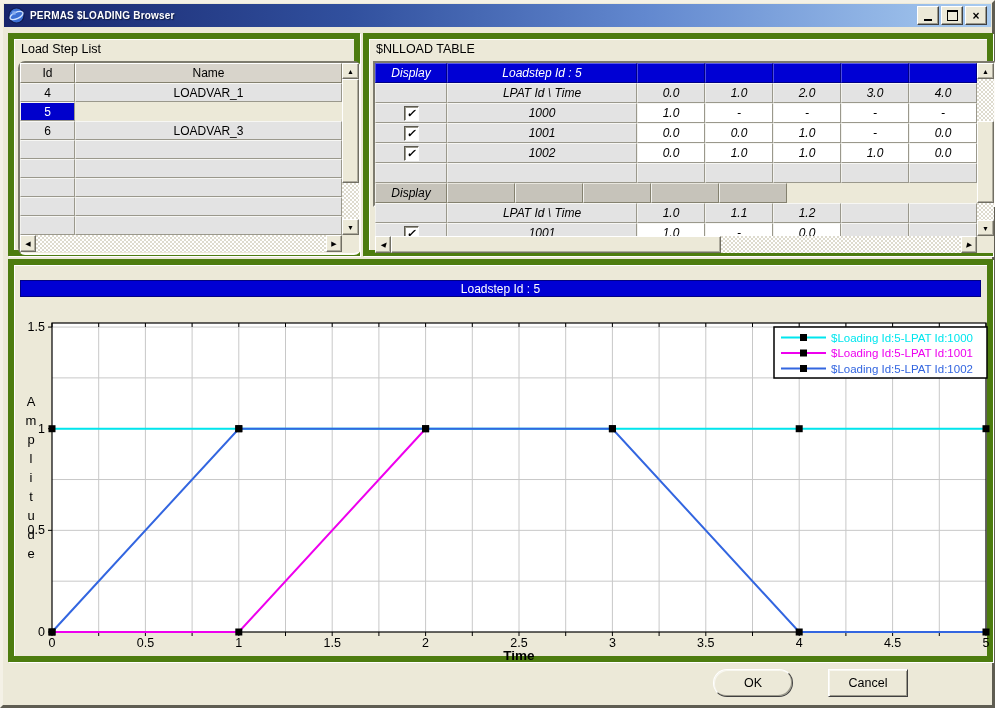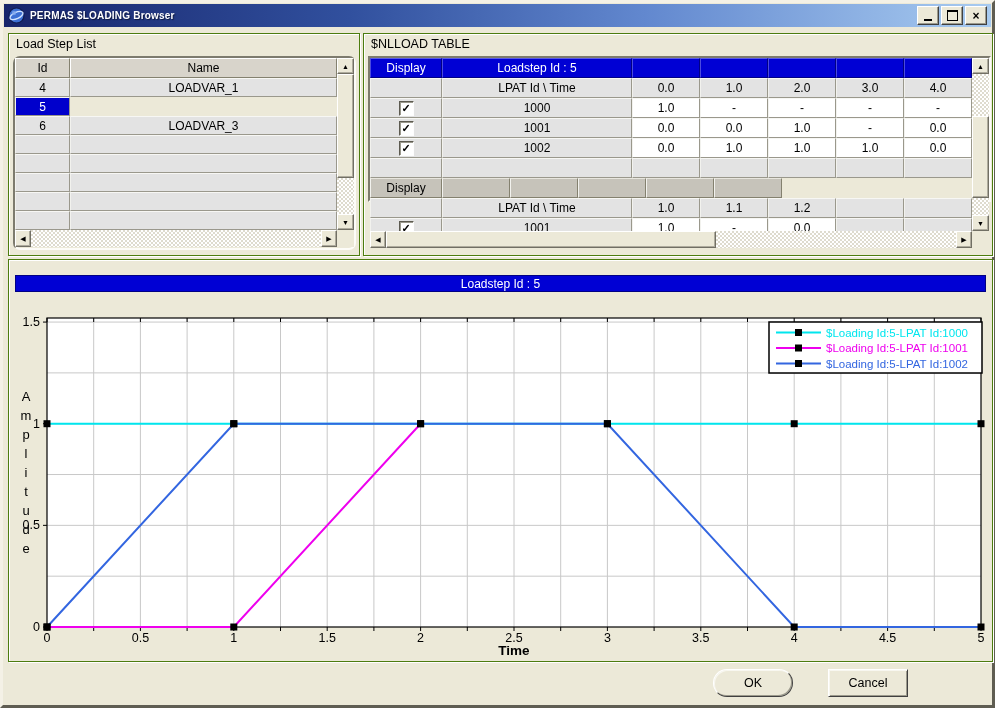--- a/index.html
+++ b/index.html
@@ -14,31 +14,31 @@
   .app-icon{width:17px;height:17px;margin:0 5px 0 4px;flex:0 0 auto;}
   .title-text{color:#fff;font-weight:bold;font-size:10px;letter-spacing:.2px;
               text-shadow:1px 1px 1px rgba(0,0,0,.5);}
   .win-controls{margin-left:auto;display:flex;gap:2px;padding-right:4px;}
   .winbtn{width:20px;height:17px;background:#ece9d8;border:1px solid;
           border-color:#fff #404040 #404040 #fff;box-shadow:inset -1px -1px 0 #9c9a8c;
           display:flex;align-items:center;justify-content:center;font-size:12px;font-weight:bold;color:#000;}
   .glyph-min{width:8px;height:2px;background:#000;margin-top:8px;}
   .glyph-max{width:9px;height:8px;border:1px solid #000;border-top-width:2px;}
   
-  .panel{position:absolute;box-sizing:border-box;border:1px solid #4d7c0f;
+  .panel{position:absolute;box-sizing:border-box;border:6px solid #4d7c0f;
          box-shadow:inset 1px 1px 0 #fff, 1px 1px 0 #fff;background:#ece9d8;}
   .panel-label{position:absolute;left:7px;top:3px;font-size:12.5px;color:#000;}
   .left-panel{left:5px;top:30px;width:352px;height:223px;}
   .right-panel{left:360px;top:30px;width:630px;height:223px;padding-left:44px;}
   .chart-panel{left:5px;top:256px;width:985px;height:403px;}
   
   .tbl-wrap{position:absolute;left:4px;top:22px;box-sizing:border-box;
             border:2px solid;border-color:#7d7b6e #fdfcf8 #fdfcf8 #7d7b6e;background:#ece9d8;}
   .lsl-wrap{width:343px;height:194px;border-radius:7px;}
-  .nll-wrap{width:623px;height:146px;}
+  .nll-wrap{width:623px;height:146px;font-style:italic;}
   .tbl-main{display:flex;flex-direction:row;}
   .grid{display:flex;flex-direction:column;overflow:hidden;}
   .row{display:flex;flex-direction:row;flex:0 0 auto;}
   .cell{box-sizing:border-box;font-size:12px;color:#000;display:flex;align-items:center;
         justify-content:center;background:#e3e3e3;
         border-top:1px solid #f7f7f4;border-left:1px solid #f2f2ee;
         border-right:1px solid #9a988c;border-bottom:1px solid #9a988c;
         height:19px;overflow:hidden;white-space:nowrap;}
   .hdr{background:#d8d4cb;border-top:1px solid #fff;border-left:1px solid #fff;
        border-right:1px solid #84816f;border-bottom:1px solid #84816f;}

